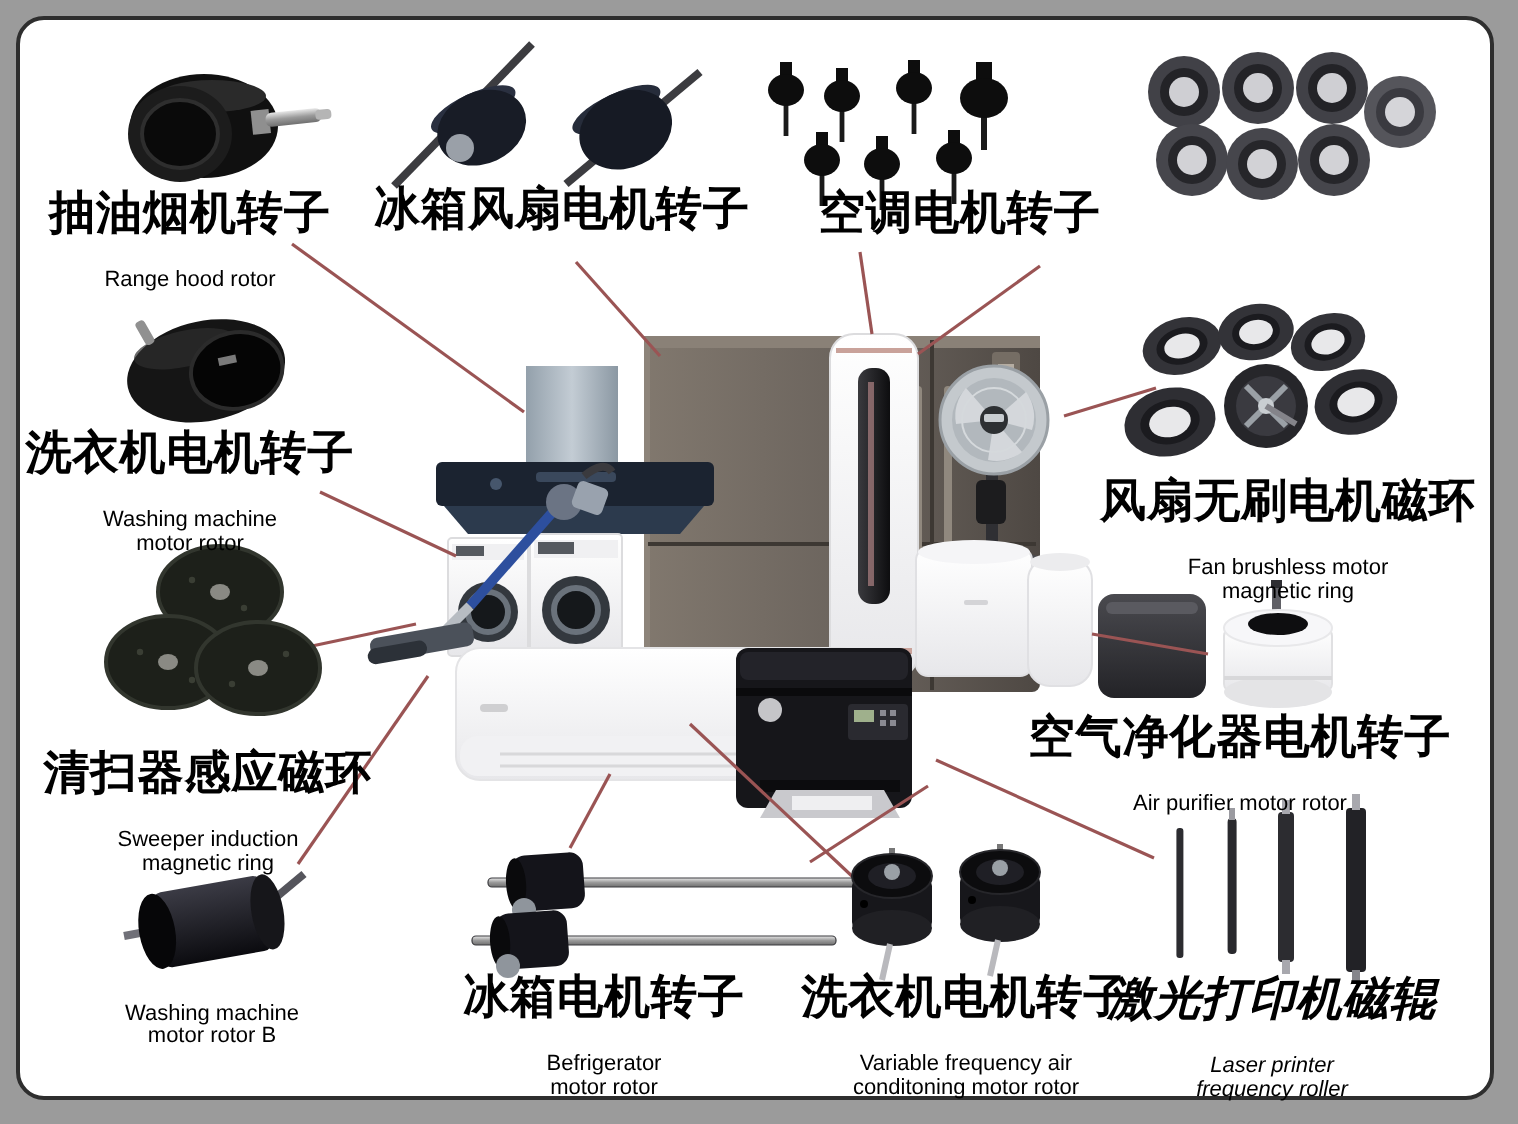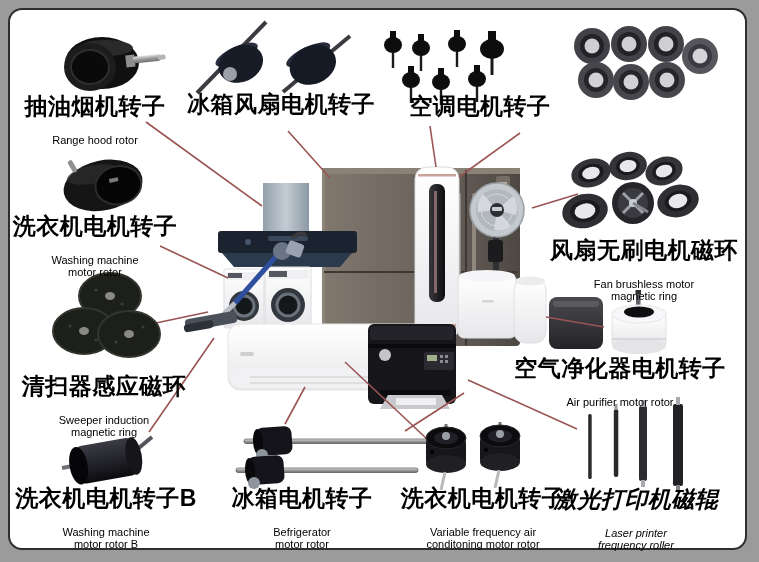--- a/index.html
+++ b/index.html
@@ -450,21 +450,20 @@
   <div class="zh">洗衣机电机转子</div>
   <div class="en">Washing machine
 motor rotor</div>
 </div>
 <div class="label" style="left:104px; top:374px;">
   <div class="zh">清扫器感应磁环</div>
   <div class="en">Sweeper induction
 magnetic ring</div>
 </div>
 <div class="label" style="left:106px; top:486px;">
-  <div class="zh">洗衣机电机转子B</div>
   <div class="en">Washing machine
 motor rotor B</div>
 </div>
 <div class="label" style="left:302px; top:486px;">
   <div class="zh">冰箱电机转子</div>
   <div class="en">Befrigerator
 motor rotor</div>
 </div>
 <div class="label" style="left:483px; top:486px;">
   <div class="zh">洗衣机电机转子</div>

